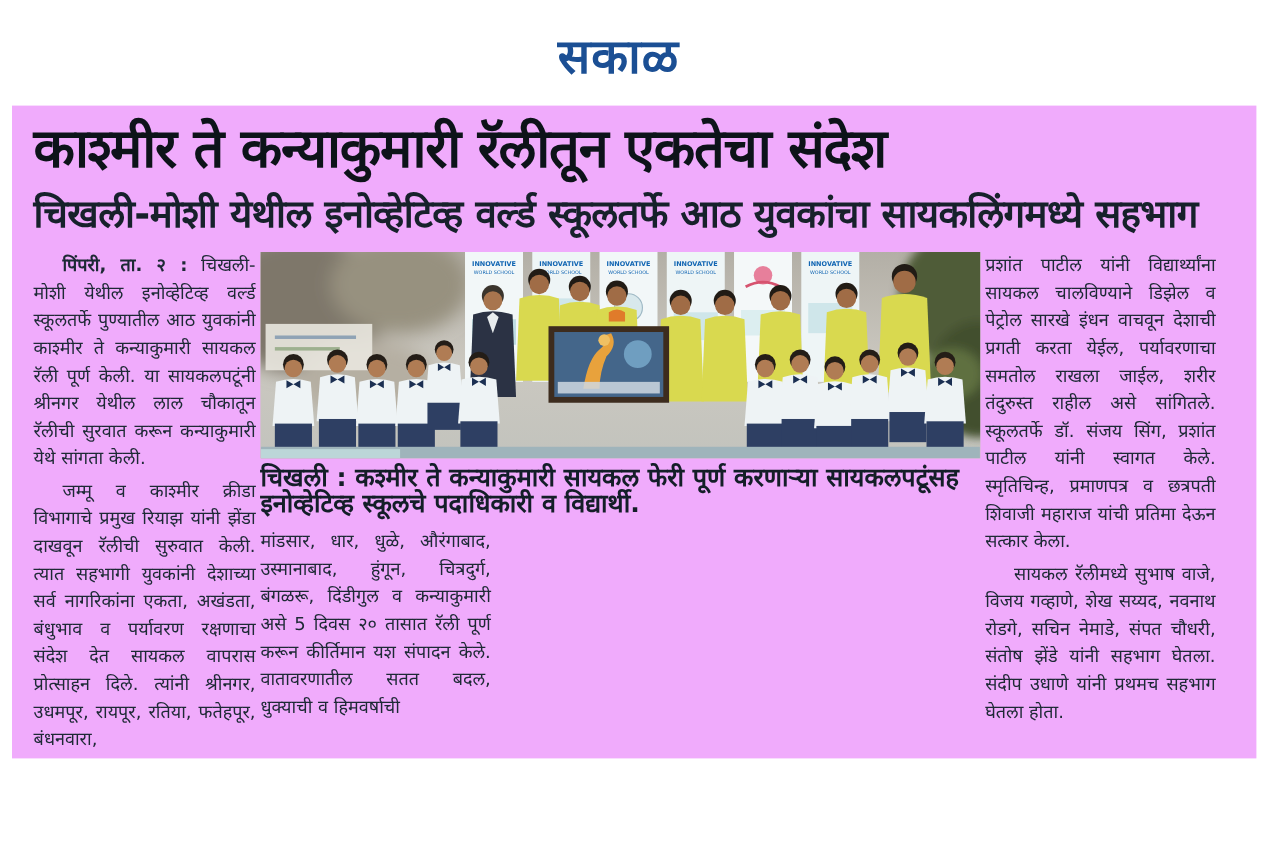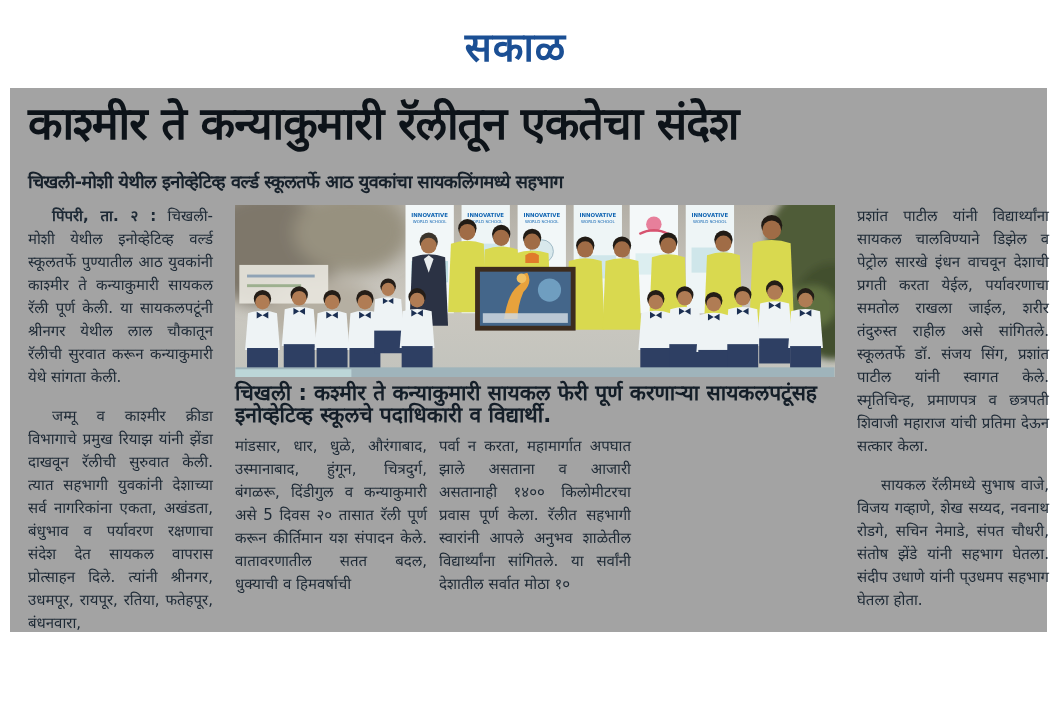--- a/index.html
+++ b/index.html
@@ -4,32 +4,32 @@
 <style>
   * { margin:0; padding:0; box-sizing:border-box; }
   html,body { width:1057px; height:706px; background:#ffffff; overflow:hidden;
               font-family:"DejaVu Sans","Liberation Sans",sans-serif; }
   .page { position:relative; width:1031px; height:706px; background:#ffffff; }
 
   .masthead { position:absolute; top:18px; left:0; width:100%; text-align:center; }
   .masthead .logo { font-size:40px; font-weight:bold; color:#1b4f94; letter-spacing:1px; }
 
   .clip { position:absolute; left:10px; top:88px; width:1037px; height:544px;
-          background:#a3a3a3; padding:6px 18px 0 18px; }
+          background:#f0abfc; padding:6px 18px 0 18px; }
 
   .headline { font-size:45px; font-weight:bold; color:#0d1319; letter-spacing:-1px;
               line-height:1.35; white-space:nowrap; }
-  .subheadline { font-size:18px; font-weight:600; color:#17212b; margin-top:14px;
+  .subheadline { font-size:32px; font-weight:600; color:#17212b; margin-top:0;
                  letter-spacing:-0.5px; white-space:nowrap; }
 
-  .body-grid { display:grid; grid-template-columns:185px 600px 192px; column-gap:22px;
+  .body-grid { display:grid; grid-template-columns:185px 600px 192px; column-gap:4px;
                margin-top:12px; }
   .coltext { font-size:15px; line-height:23px; text-align:justify; color:#1d2935;
              text-justify:inter-word; }
-  .coltext p + p { margin-top:16px; }
+  .coltext p + p { margin-top:4px; }
   .indent { text-indent:1.6em; }
   .dateline { font-weight:bold; }
 
   .photo-wrap { width:600px; }
   .photo { width:600px; height:172px; overflow:hidden; background:#c7c5be; }
   .caption { font-size:21px; line-height:22px; font-weight:bold; color:#141e28;
              margin-top:5px; text-align:left; }
   .mid-cols { display:grid; grid-template-columns:repeat(3,1fr); column-gap:12px;
               margin-top:9px; }
 
@@ -192,27 +192,26 @@
 
             <rect x="0" y="168" width="620" height="10" fill="#9fb4bb"></rect>
             <rect x="0" y="170" width="120" height="8" fill="#bcd6d8"></rect>
           </svg>
         </div>
 
         <div class="caption">चिखली : कश्मीर ते कन्याकुमारी सायकल फेरी पूर्ण करणाऱ्या सायकलपटूंसह इनोव्हेटिव्ह स्कूलचे पदाधिकारी व विद्यार्थी.</div>
 
         <div class="mid-cols">
           <div class="coltext">मांडसार, धार, धुळे, औरंगाबाद, उस्मानाबाद, हुंगून, चित्रदुर्ग, बंगळरू, दिंडीगुल व कन्याकुमारी असे 5 दिवस २० तासात रॅली पूर्ण करून कीर्तिमान यश संपादन केले. वातावरणातील सतत बदल, धुक्याची व हिमवर्षाची</div>
-          <div class="coltext">पर्वा न करता, महामार्गात अपघात झाले असताना व आजारी असतानाही १४०० किलोमीटरचा प्रवास पूर्ण केला. रॅलीत सहभागी स्वारांनी आपले अनुभव शाळेतील विद्यार्थ्यांना सांगितले. या सर्वांनी देशातील सर्वात मोठा १०</div>
         </div>
       </div>
 
       <div class="coltext">
         <p>प्रशांत पाटील यांनी विद्यार्थ्यांना सायकल चालविण्याने डिझेल व पेट्रोल सारखे इंधन वाचवून देशाची प्रगती करता येईल, पर्यावरणाचा समतोल राखला जाईल, शरीर तंदुरुस्त राहील असे सांगितले. स्कूलतर्फे डॉ. संजय सिंग, प्रशांत पाटील यांनी स्वागत केले. स्मृतिचिन्ह, प्रमाणपत्र व छत्रपती शिवाजी महाराज यांची प्रतिमा देऊन सत्कार केला.</p>
-        <p class="indent">सायकल रॅलीमध्ये सुभाष वाजे, विजय गव्हाणे, शेख सय्यद, नवनाथ रोडगे, सचिन नेमाडे, संपत चौधरी, संतोष झेंडे यांनी सहभाग घेतला. संदीप उधाणे यांनी प्उधमप सहभाग घेतला होता.</p>
+        <p class="indent">सायकल रॅलीमध्ये सुभाष वाजे, विजय गव्हाणे, शेख सय्यद, नवनाथ रोडगे, सचिन नेमाडे, संपत चौधरी, संतोष झेंडे यांनी सहभाग घेतला. संदीप उधाणे यांनी प्रथमच सहभाग घेतला होता.</p>
       </div>
 
     </div>
   </div>
 
   <div class="footer">
   </div>
 
 </div>
 

